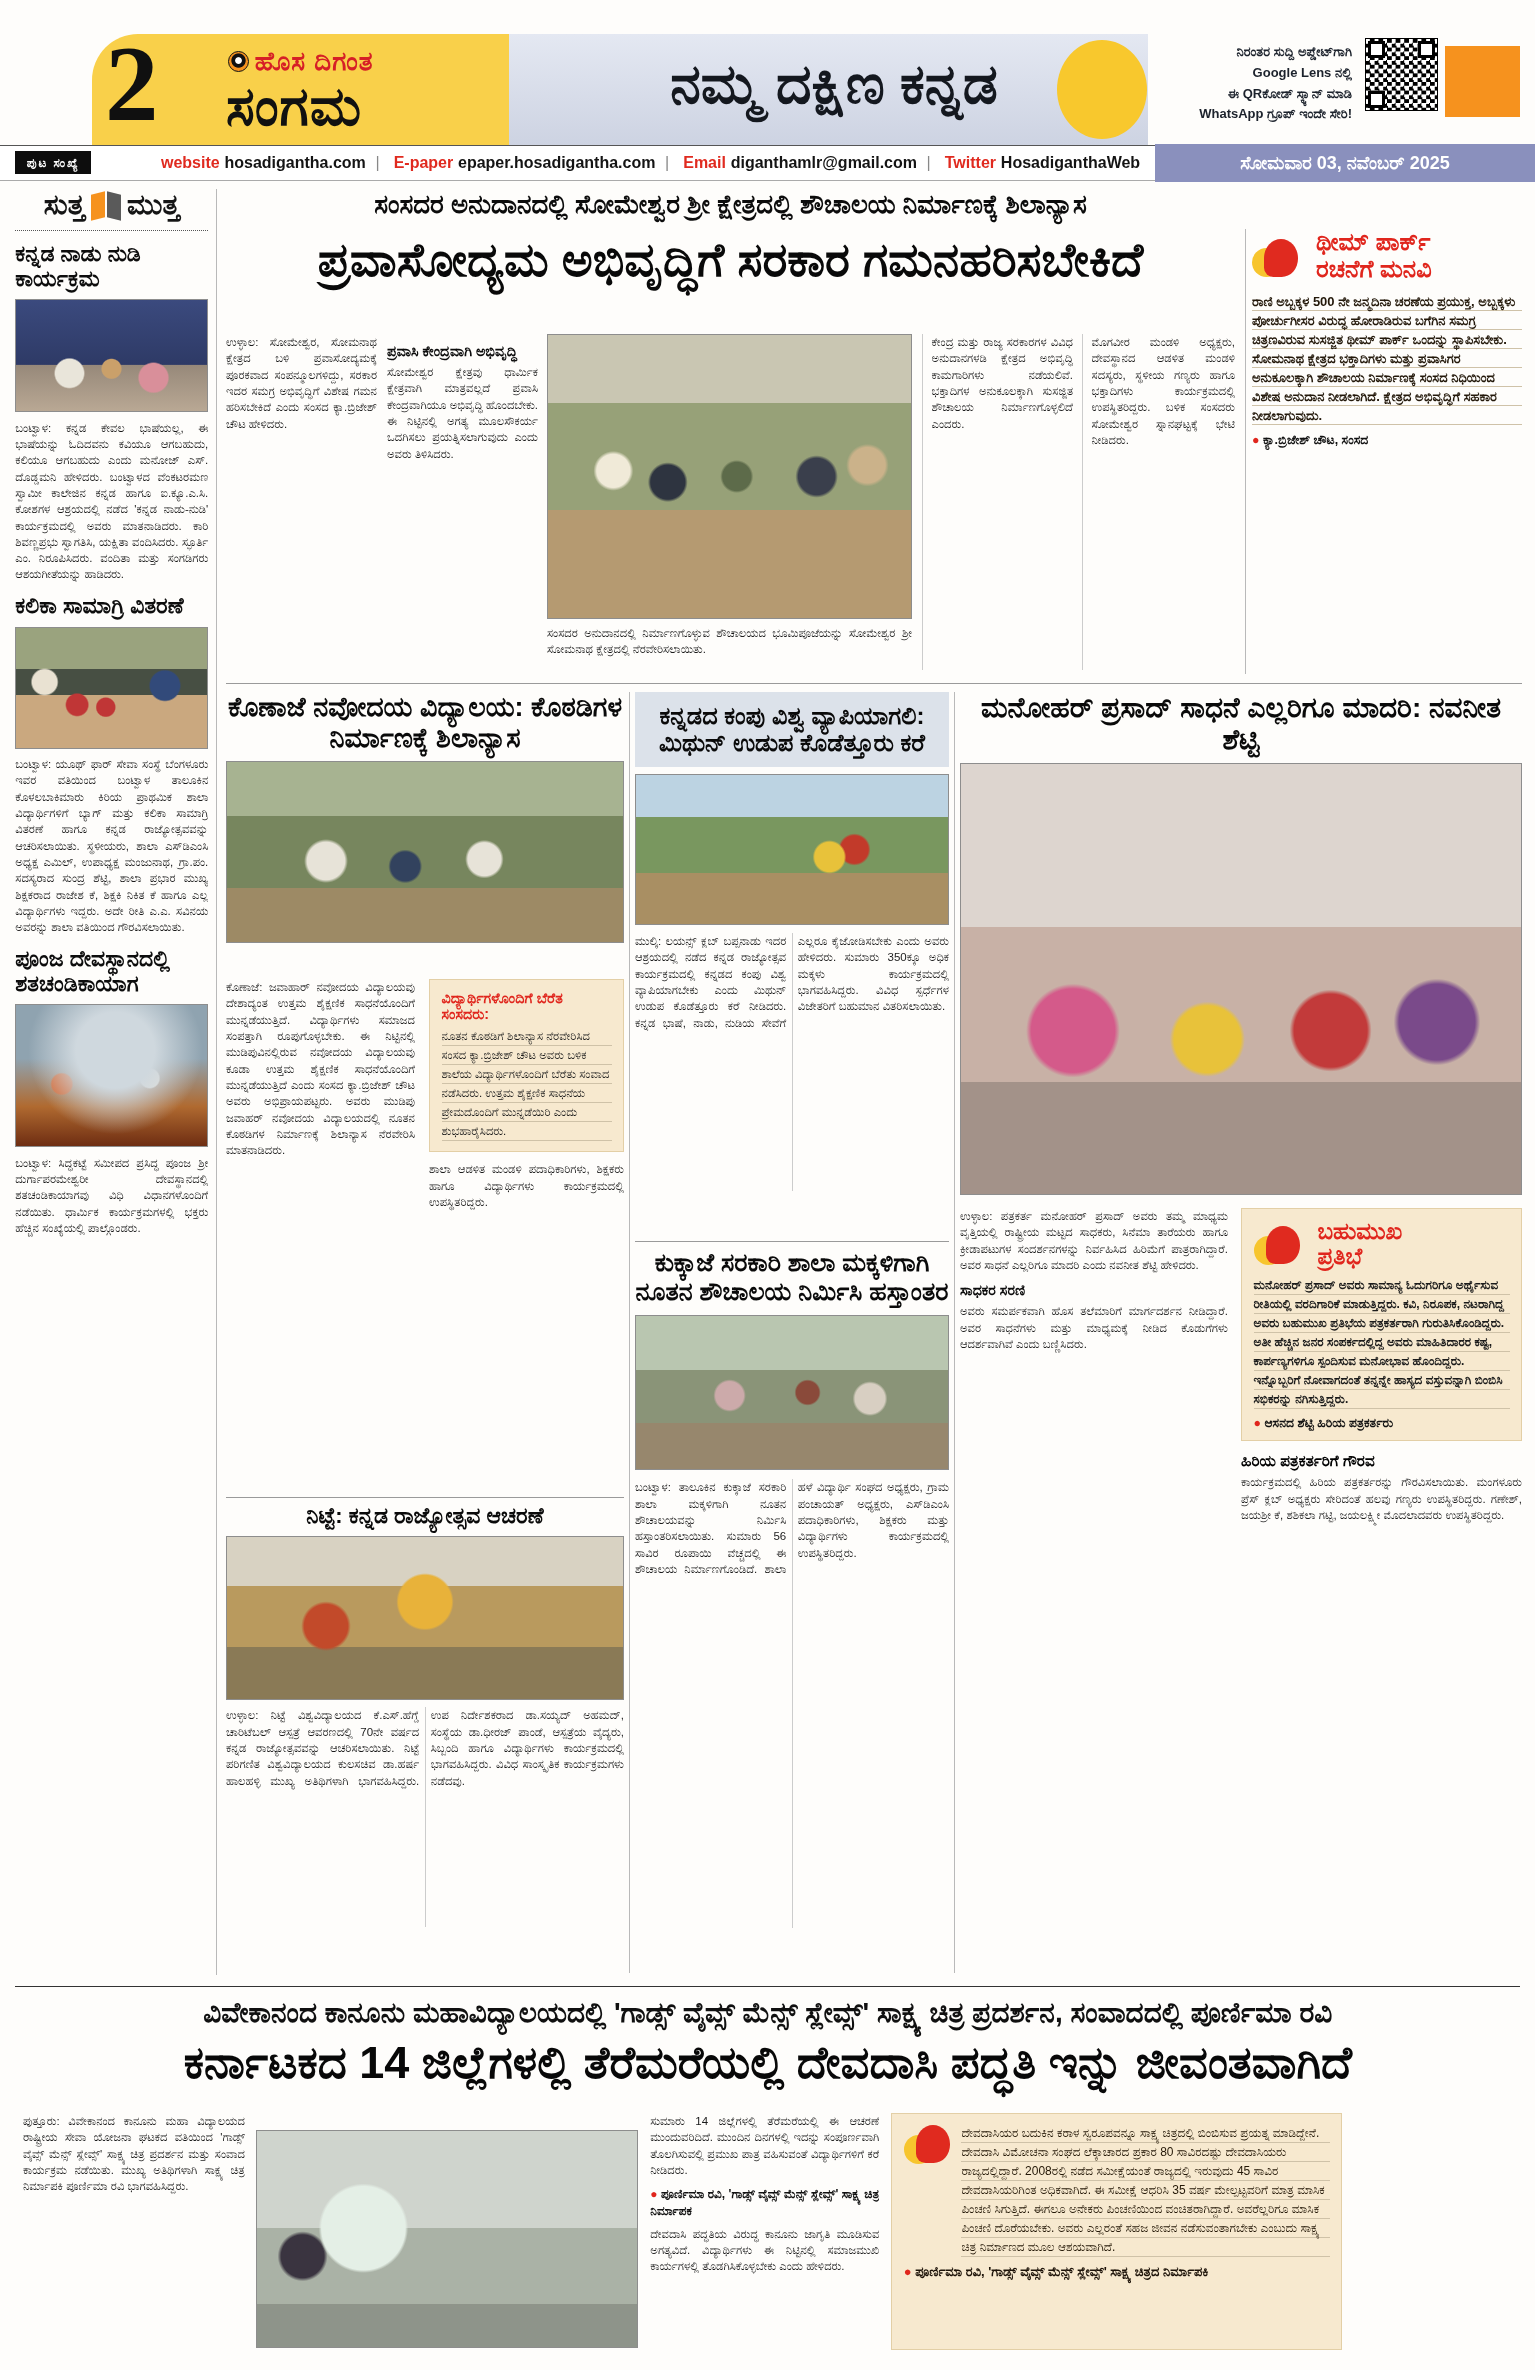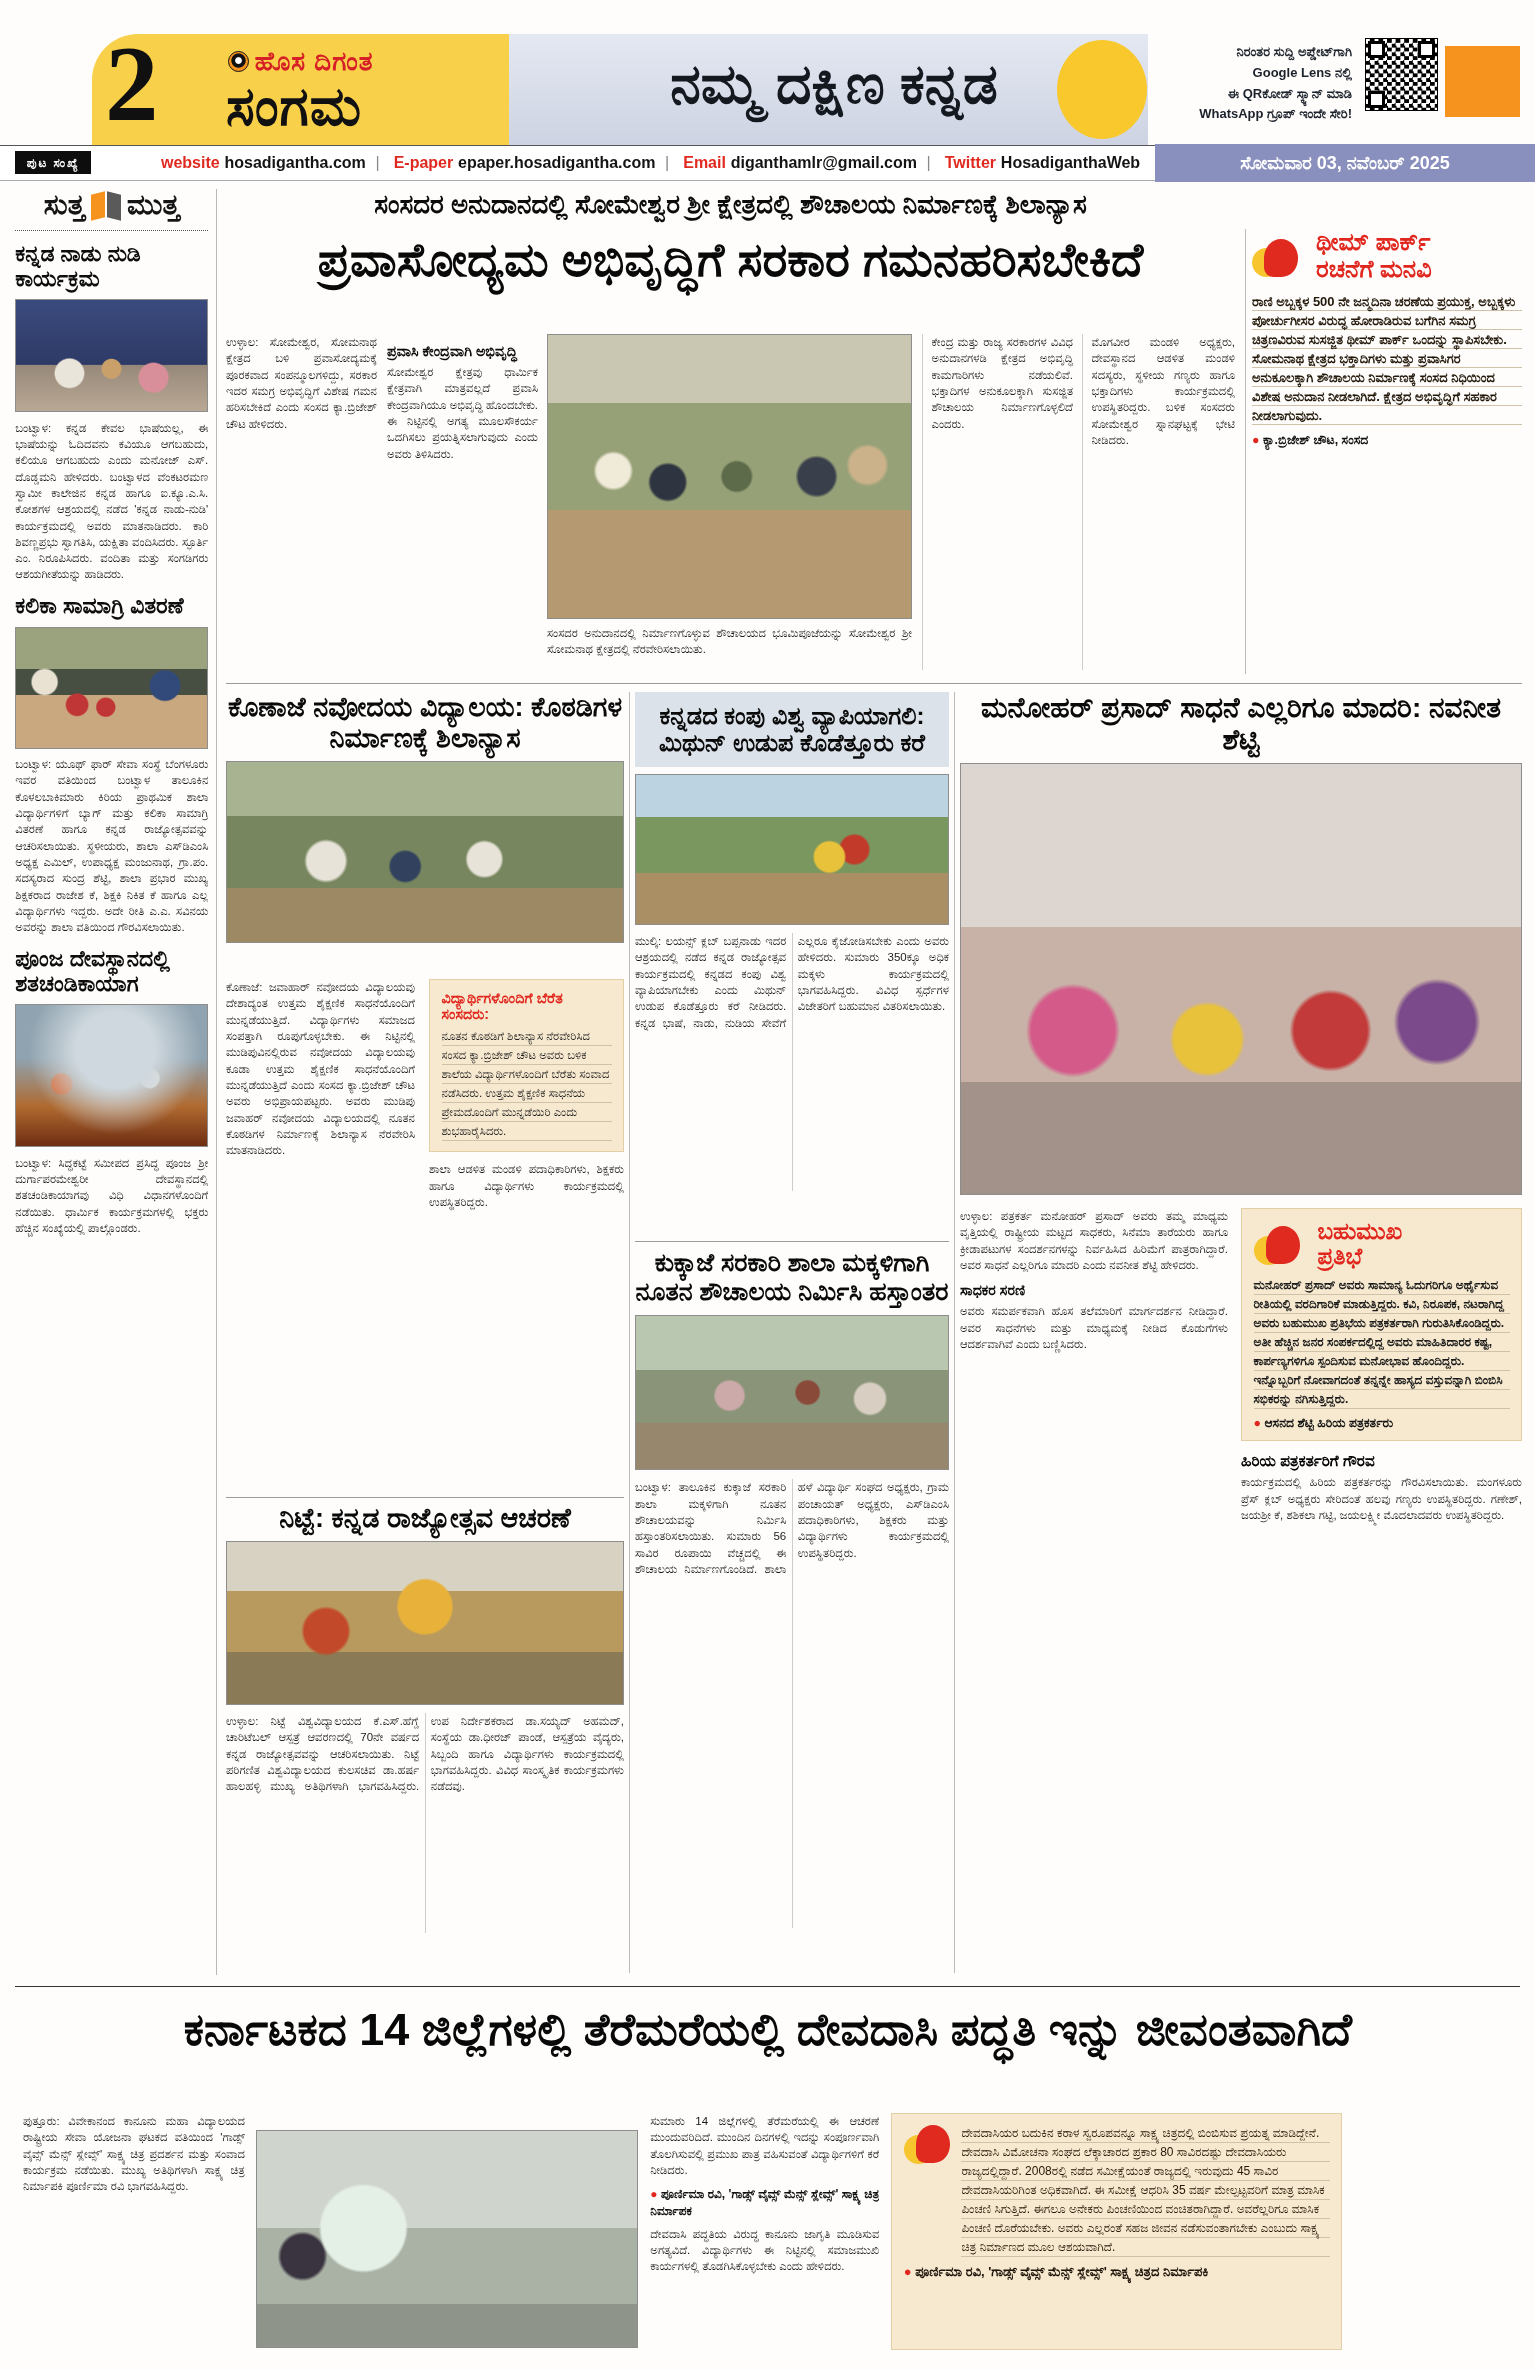--- a/index.html
+++ b/index.html
@@ -292,28 +292,29 @@
         <div class="btxt ruled" style="margin-top:5.7px;text-align:left;font-weight:bold;font-size:12px">ಮನೋಹರ್ ಪ್ರಸಾದ್ ಅವರು ಸಾಮಾನ್ಯ ಓದುಗರಿಗೂ ಅರ್ಥೈಸುವ ರೀತಿಯಲ್ಲಿ ವರದಿಗಾರಿಕೆ ಮಾಡುತ್ತಿದ್ದರು. ಕವಿ, ನಿರೂಪಕ, ನಟರಾಗಿದ್ದ ಅವರು ಬಹುಮುಖ ಪ್ರತಿಭೆಯ ಪತ್ರಕರ್ತರಾಗಿ ಗುರುತಿಸಿಕೊಂಡಿದ್ದರು. ಅತೀ ಹೆಚ್ಚಿನ ಜನರ ಸಂಪರ್ಕದಲ್ಲಿದ್ದ ಅವರು ಮಾಹಿತಿದಾರರ ಕಷ್ಟ, ಕಾರ್ಪಣ್ಯಗಳಿಗೂ ಸ್ಪಂದಿಸುವ ಮನೋಭಾವ ಹೊಂದಿದ್ದರು. ಇನ್ನೊಬ್ಬರಿಗೆ ನೋವಾಗದಂತೆ ತನ್ನನ್ನೇ ಹಾಸ್ಯದ ವಸ್ತುವನ್ನಾಗಿ ಬಿಂಬಿಸಿ ಸಭಿಕರನ್ನು ನಗಿಸುತ್ತಿದ್ದರು.</div>
         <div class="battr">ಆಸನದ ಶೆಟ್ಟಿ ಹಿರಿಯ ಪತ್ರಕರ್ತರು</div>
       </div>
       <div class="mn-sub2">ಹಿರಿಯ ಪತ್ರಕರ್ತರಿಗೆ ಗೌರವ</div>
       <div class="btxt">ಕಾರ್ಯಕ್ರಮದಲ್ಲಿ ಹಿರಿಯ ಪತ್ರಕರ್ತರನ್ನು ಗೌರವಿಸಲಾಯಿತು. ಮಂಗಳೂರು ಪ್ರೆಸ್ ಕ್ಲಬ್ ಅಧ್ಯಕ್ಷರು ಸೇರಿದಂತೆ ಹಲವು ಗಣ್ಯರು ಉಪಸ್ಥಿತರಿದ್ದರು. ಗಣೇಶ್, ಜಯಶ್ರೀ ಕೆ, ಶಶಿಕಲಾ ಗಟ್ಟಿ, ಜಯಲಕ್ಷ್ಮೀ ಮೊದಲಾದವರು ಉಪಸ್ಥಿತರಿದ್ದರು.</div>
     </div>
   </div>
 
   <div class="hline" style="left:226px;top:1497px;width:398px"></div>
   <div class="abs nitte">
-    <div class="story-h2" style="font-size:27px">ನಿಟ್ಟೆ: ಕನ್ನಡ ರಾಜ್ಯೋತ್ಸವ ಆಚರಣೆ</div>
+    <div class="story-h2" style="font-size:22px">ನಿಟ್ಟೆ: ಕನ್ನಡ ರಾಜ್ಯೋತ್ಸವ ಆಚರಣೆ</div>
     <div class="ph ph-nitte"></div>
     <div class="nitte-body btxt cols2">
       <span>ಉಳ್ಳಾಲ: ನಿಟ್ಟೆ ವಿಶ್ವವಿದ್ಯಾಲಯದ ಕೆ.ಎಸ್.ಹೆಗ್ಡೆ ಚಾರಿಟೆಬಲ್ ಆಸ್ಪತ್ರೆ ಆವರಣದಲ್ಲಿ 70ನೇ ವರ್ಷದ ಕನ್ನಡ ರಾಜ್ಯೋತ್ಸವವನ್ನು ಆಚರಿಸಲಾಯಿತು. ನಿಟ್ಟೆ ಪರಿಗಣಿತ ವಿಶ್ವವಿದ್ಯಾಲಯದ ಕುಲಸಚಿವ ಡಾ.ಹರ್ಷ ಹಾಲಹಳ್ಳಿ ಮುಖ್ಯ ಅತಿಥಿಗಳಾಗಿ ಭಾಗವಹಿಸಿದ್ದರು. ಉಪ ನಿರ್ದೇಶಕರಾದ ಡಾ.ಸಯ್ಯದ್ ಅಹಮದ್, ಸಂಸ್ಥೆಯ ಡಾ.ಧೀರಜ್ ಪಾಂಡೆ, ಆಸ್ಪತ್ರೆಯ ವೈದ್ಯರು, ಸಿಬ್ಬಂದಿ ಹಾಗೂ ವಿದ್ಯಾರ್ಥಿಗಳು ಕಾರ್ಯಕ್ರಮದಲ್ಲಿ ಭಾಗವಹಿಸಿದ್ದರು. ವಿವಿಧ ಸಾಂಸ್ಕೃತಿಕ ಕಾರ್ಯಕ್ರಮಗಳು ನಡೆದವು.</span>
     </div>
   </div>
 
   <div class="abs banner">
+    <div class="bn-kicker">ವಿವೇಕಾನಂದ ಕಾನೂನು ಮಹಾವಿದ್ಯಾಲಯದಲ್ಲಿ 'ಗಾಡ್ಸ್ ವೈವ್ಸ್ ಮೆನ್ಸ್ ಸ್ಲೇವ್ಸ್' ಸಾಕ್ಷ್ಯ ಚಿತ್ರ ಪ್ರದರ್ಶನ, ಸಂವಾದದಲ್ಲಿ ಪೂರ್ಣಿಮಾ ರವಿ</div>
     <div class="bn-headline">ಕರ್ನಾಟಕದ 14 ಜಿಲ್ಲೆಗಳಲ್ಲಿ ತೆರೆಮರೆಯಲ್ಲಿ ದೇವದಾಸಿ ಪದ್ಧತಿ ಇನ್ನು ಜೀವಂತವಾಗಿದೆ</div>
 
     <div class="bn-col btxt" style="left:7.6px;top:126px;width:222px;height:239px">
       <span>ಪುತ್ತೂರು: ವಿವೇಕಾನಂದ ಕಾನೂನು ಮಹಾ ವಿದ್ಯಾಲಯದ ರಾಷ್ಟ್ರೀಯ ಸೇವಾ ಯೋಜನಾ ಘಟಕದ ವತಿಯಿಂದ 'ಗಾಡ್ಸ್ ವೈವ್ಸ್ ಮೆನ್ಸ್ ಸ್ಲೇವ್ಸ್' ಸಾಕ್ಷ್ಯ ಚಿತ್ರ ಪ್ರದರ್ಶನ ಮತ್ತು ಸಂವಾದ ಕಾರ್ಯಕ್ರಮ ನಡೆಯಿತು. ಮುಖ್ಯ ಅತಿಥಿಗಳಾಗಿ ಸಾಕ್ಷ್ಯ ಚಿತ್ರ ನಿರ್ಮಾಪಕಿ ಪೂರ್ಣಿಮಾ ರವಿ ಭಾಗವಹಿಸಿದ್ದರು.</span>
     </div>
     <div class="bn-photo ph ph-seminar"></div>
     <div class="bn-col btxt" style="left:635px;top:126px;width:229px;height:239px">
       <span>ಸುಮಾರು 14 ಜಿಲ್ಲೆಗಳಲ್ಲಿ ತೆರೆಮರೆಯಲ್ಲಿ ಈ ಆಚರಣೆ ಮುಂದುವರಿದಿದೆ. ಮುಂದಿನ ದಿನಗಳಲ್ಲಿ ಇದನ್ನು ಸಂಪೂರ್ಣವಾಗಿ ತೊಲಗಿಸುವಲ್ಲಿ ಪ್ರಮುಖ ಪಾತ್ರ ವಹಿಸುವಂತೆ ವಿದ್ಯಾರ್ಥಿಗಳಿಗೆ ಕರೆ ನೀಡಿದರು.</span>
       <div class="battr" style="font-size:12px">ಪೂರ್ಣಿಮಾ ರವಿ, 'ಗಾಡ್ಸ್ ವೈವ್ಸ್ ಮೆನ್ಸ್ ಸ್ಲೇವ್ಸ್' ಸಾಕ್ಷ್ಯ ಚಿತ್ರ ನಿರ್ಮಾಪಕ</div>
       <div class="btxt" style="margin-top:5.7px">ದೇವದಾಸಿ ಪದ್ಧತಿಯ ವಿರುದ್ಧ ಕಾನೂನು ಜಾಗೃತಿ ಮೂಡಿಸುವ ಅಗತ್ಯವಿದೆ. ವಿದ್ಯಾರ್ಥಿಗಳು ಈ ನಿಟ್ಟಿನಲ್ಲಿ ಸಮಾಜಮುಖಿ ಕಾರ್ಯಗಳಲ್ಲಿ ತೊಡಗಿಸಿಕೊಳ್ಳಬೇಕು ಎಂದು ಹೇಳಿದರು.</div>

